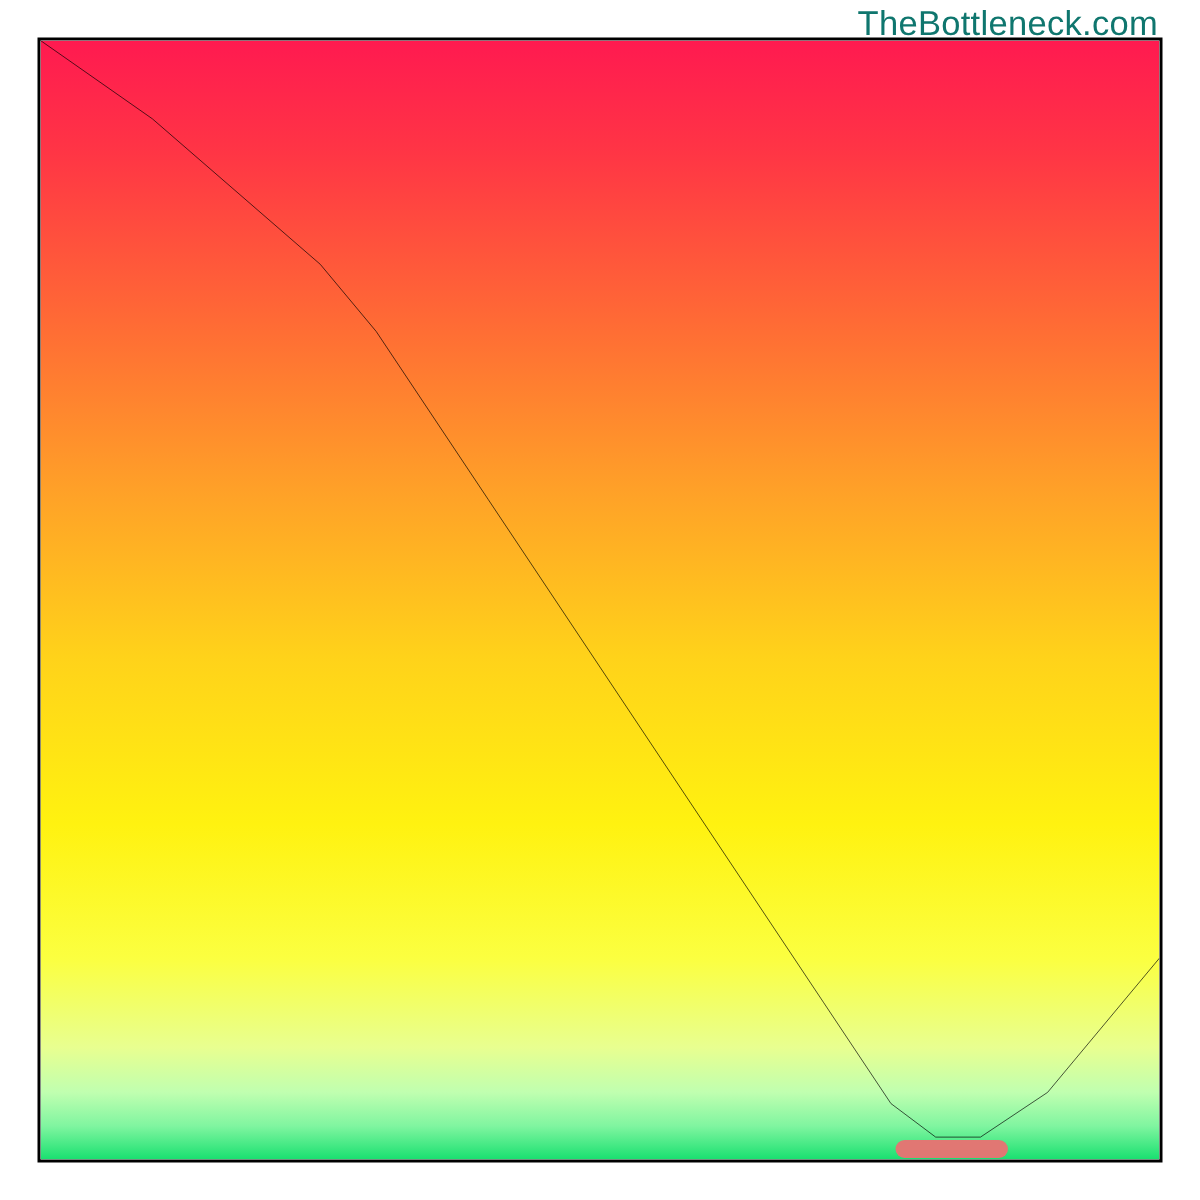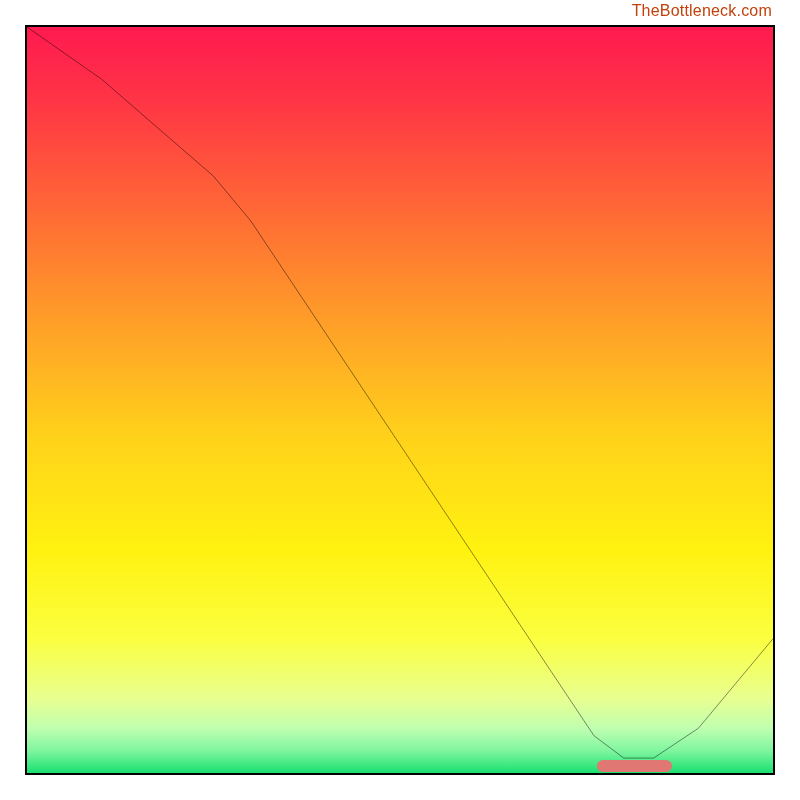--- a/index.html
+++ b/index.html
@@ -34,22 +34,22 @@
   .marker {
     position: absolute;
     background: #e17773;
     border-radius: 6px;
     height: 12px;
   }
   .watermark {
     position: absolute;
     top: 2px;
     right: 28px;
-    font-size: 16px;
-    color: #c2410c;
+    font-size: 23px;
+    color: #0f766e;
     font-weight: 400;
     letter-spacing: 0.2px;
   }
 </style>
 </head>
 <body>
 
 <div class="watermark">TheBottleneck.com</div>
 
 <div class="plot">

